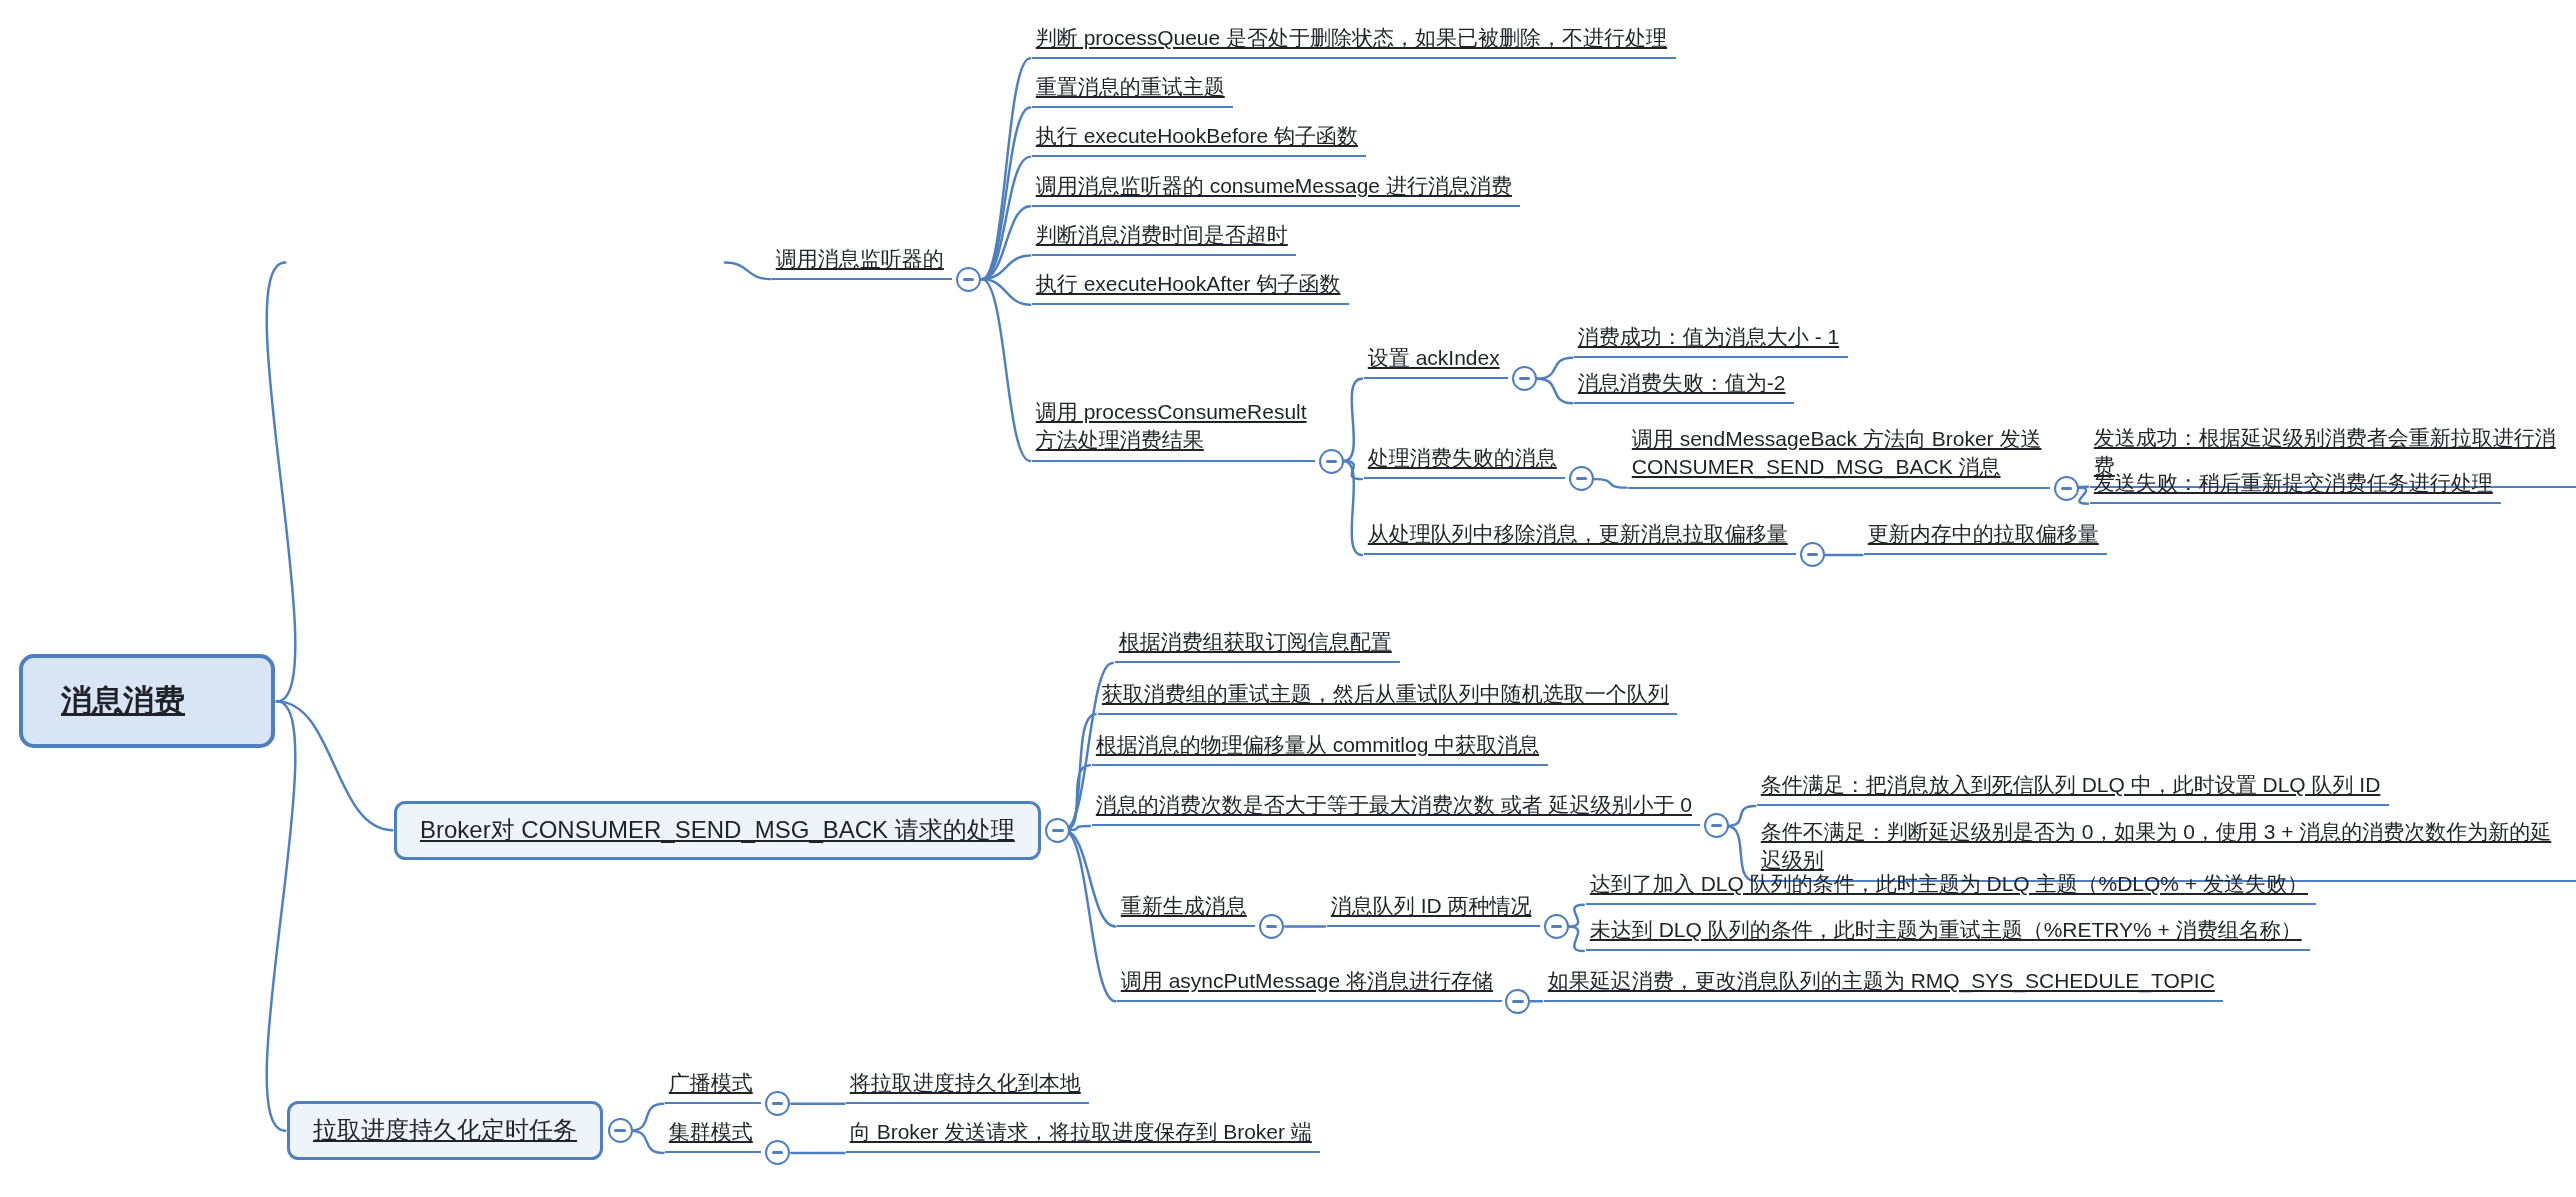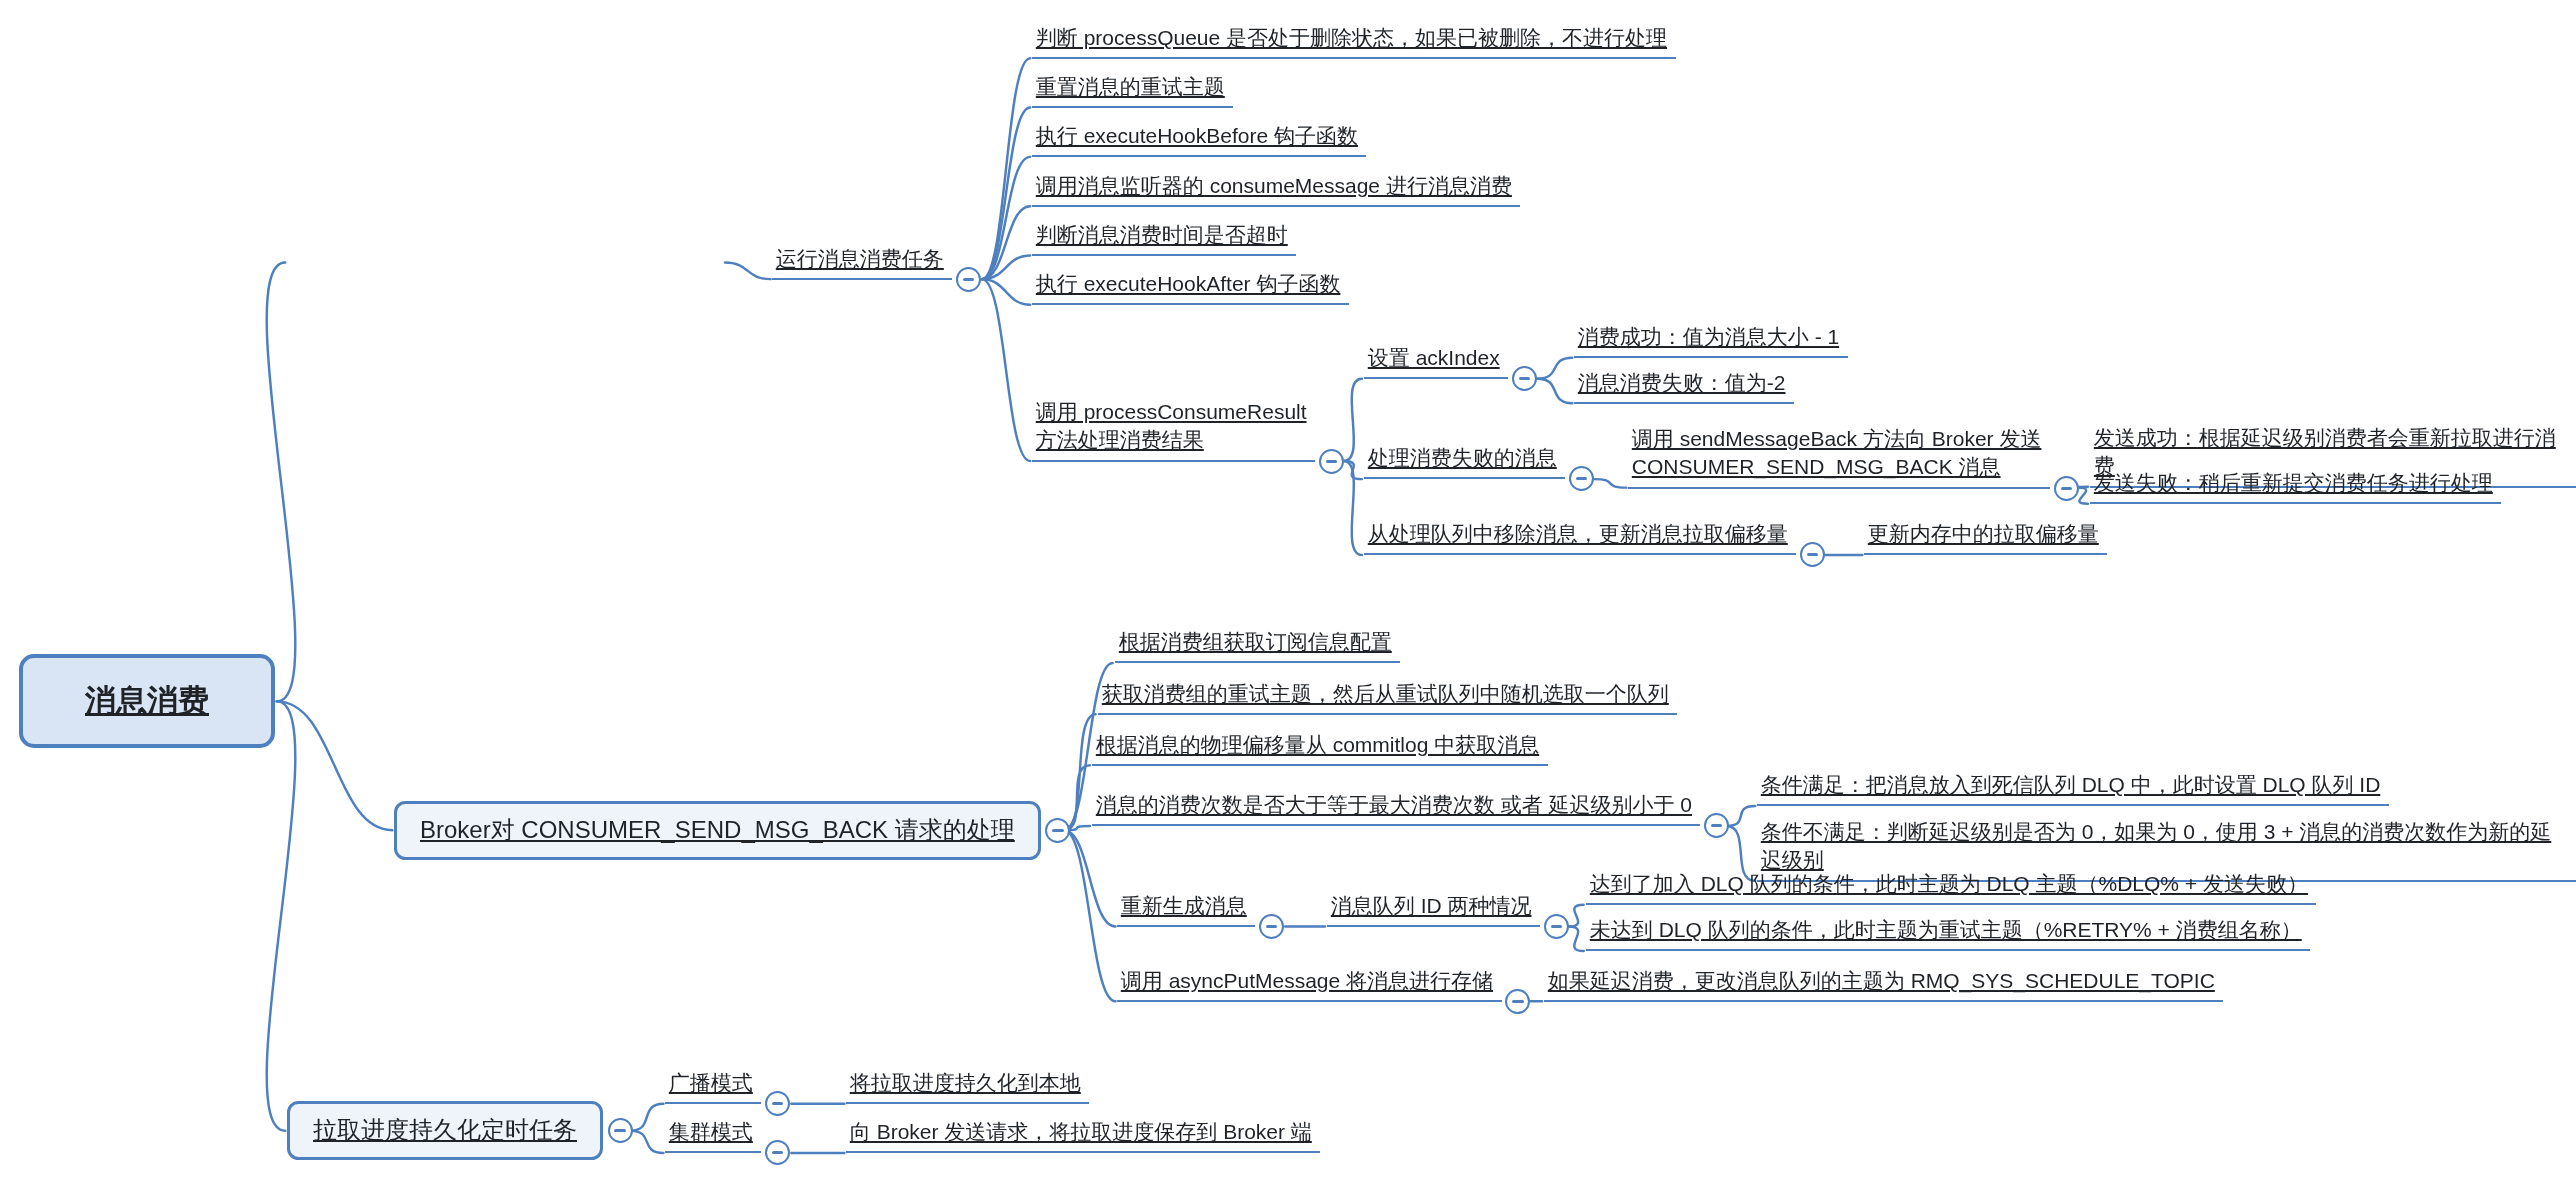--- a/index.html
+++ b/index.html
@@ -36,21 +36,21 @@
   .boxed .collapse-icon { margin-left: 4.7px; }
 
   
   .rootnode { align-items: center; }
   .rootnode .label {
     font-size: 31px; font-weight: bold; line-height: 44px;
     padding: 21px 38px;
     border: 4.7px solid var(--accent, #4e7fbf);
     border-radius: 15px;
     background: var(--root-fill, #d9e4f4);
-    min-width: 256px; text-align: center;
+    min-width: 256px; text-align: left;
   }
 
   
   .collapse-icon {
     flex: 0 0 auto;
     width: 25px; height: 25px;
     border: 2.8px solid var(--accent, #4e7fbf);
     border-radius: 50%;
     background: #ffffff;
     display: flex; align-items: center; justify-content: center;
@@ -101,21 +101,21 @@
       <path d="M 835.0 1164.5 C 863.0 1164.5, 863.0 1164.5, 891.0 1164.5" fill="none" stroke="#4e7fbf" stroke-width="2.6" stroke-linecap="round"></path>
       <path d="M 835.0 1216.5 C 863.0 1216.5, 863.0 1216.5, 891.0 1216.5" fill="none" stroke="#4e7fbf" stroke-width="2.6" stroke-linecap="round"></path>
     </svg>
 
   <div class="node rootnode" id="root" style="left:19px;top:654px">
     <span class="label">消息消费</span>
   </div>
 
 
   <div class="node line" id="b1run" style="left:772px;top:245px">
-    <span class="label">运行消息消费任务</span>
+    <span class="label">调用消息监听器的</span>
     <span class="collapse-icon">
         <span class="minus"></span>
       </span>
   </div>
 
   <div class="node line" id="r1" style="left:1032px;top:24px">
     <span class="label">判断 processQueue 是否处于删除状态，如果已被删除，不进行处理</span>
   </div>
   <div class="node line" id="r2" style="left:1032px;top:73px">
     <span class="label">重置消息的重试主题</span>

